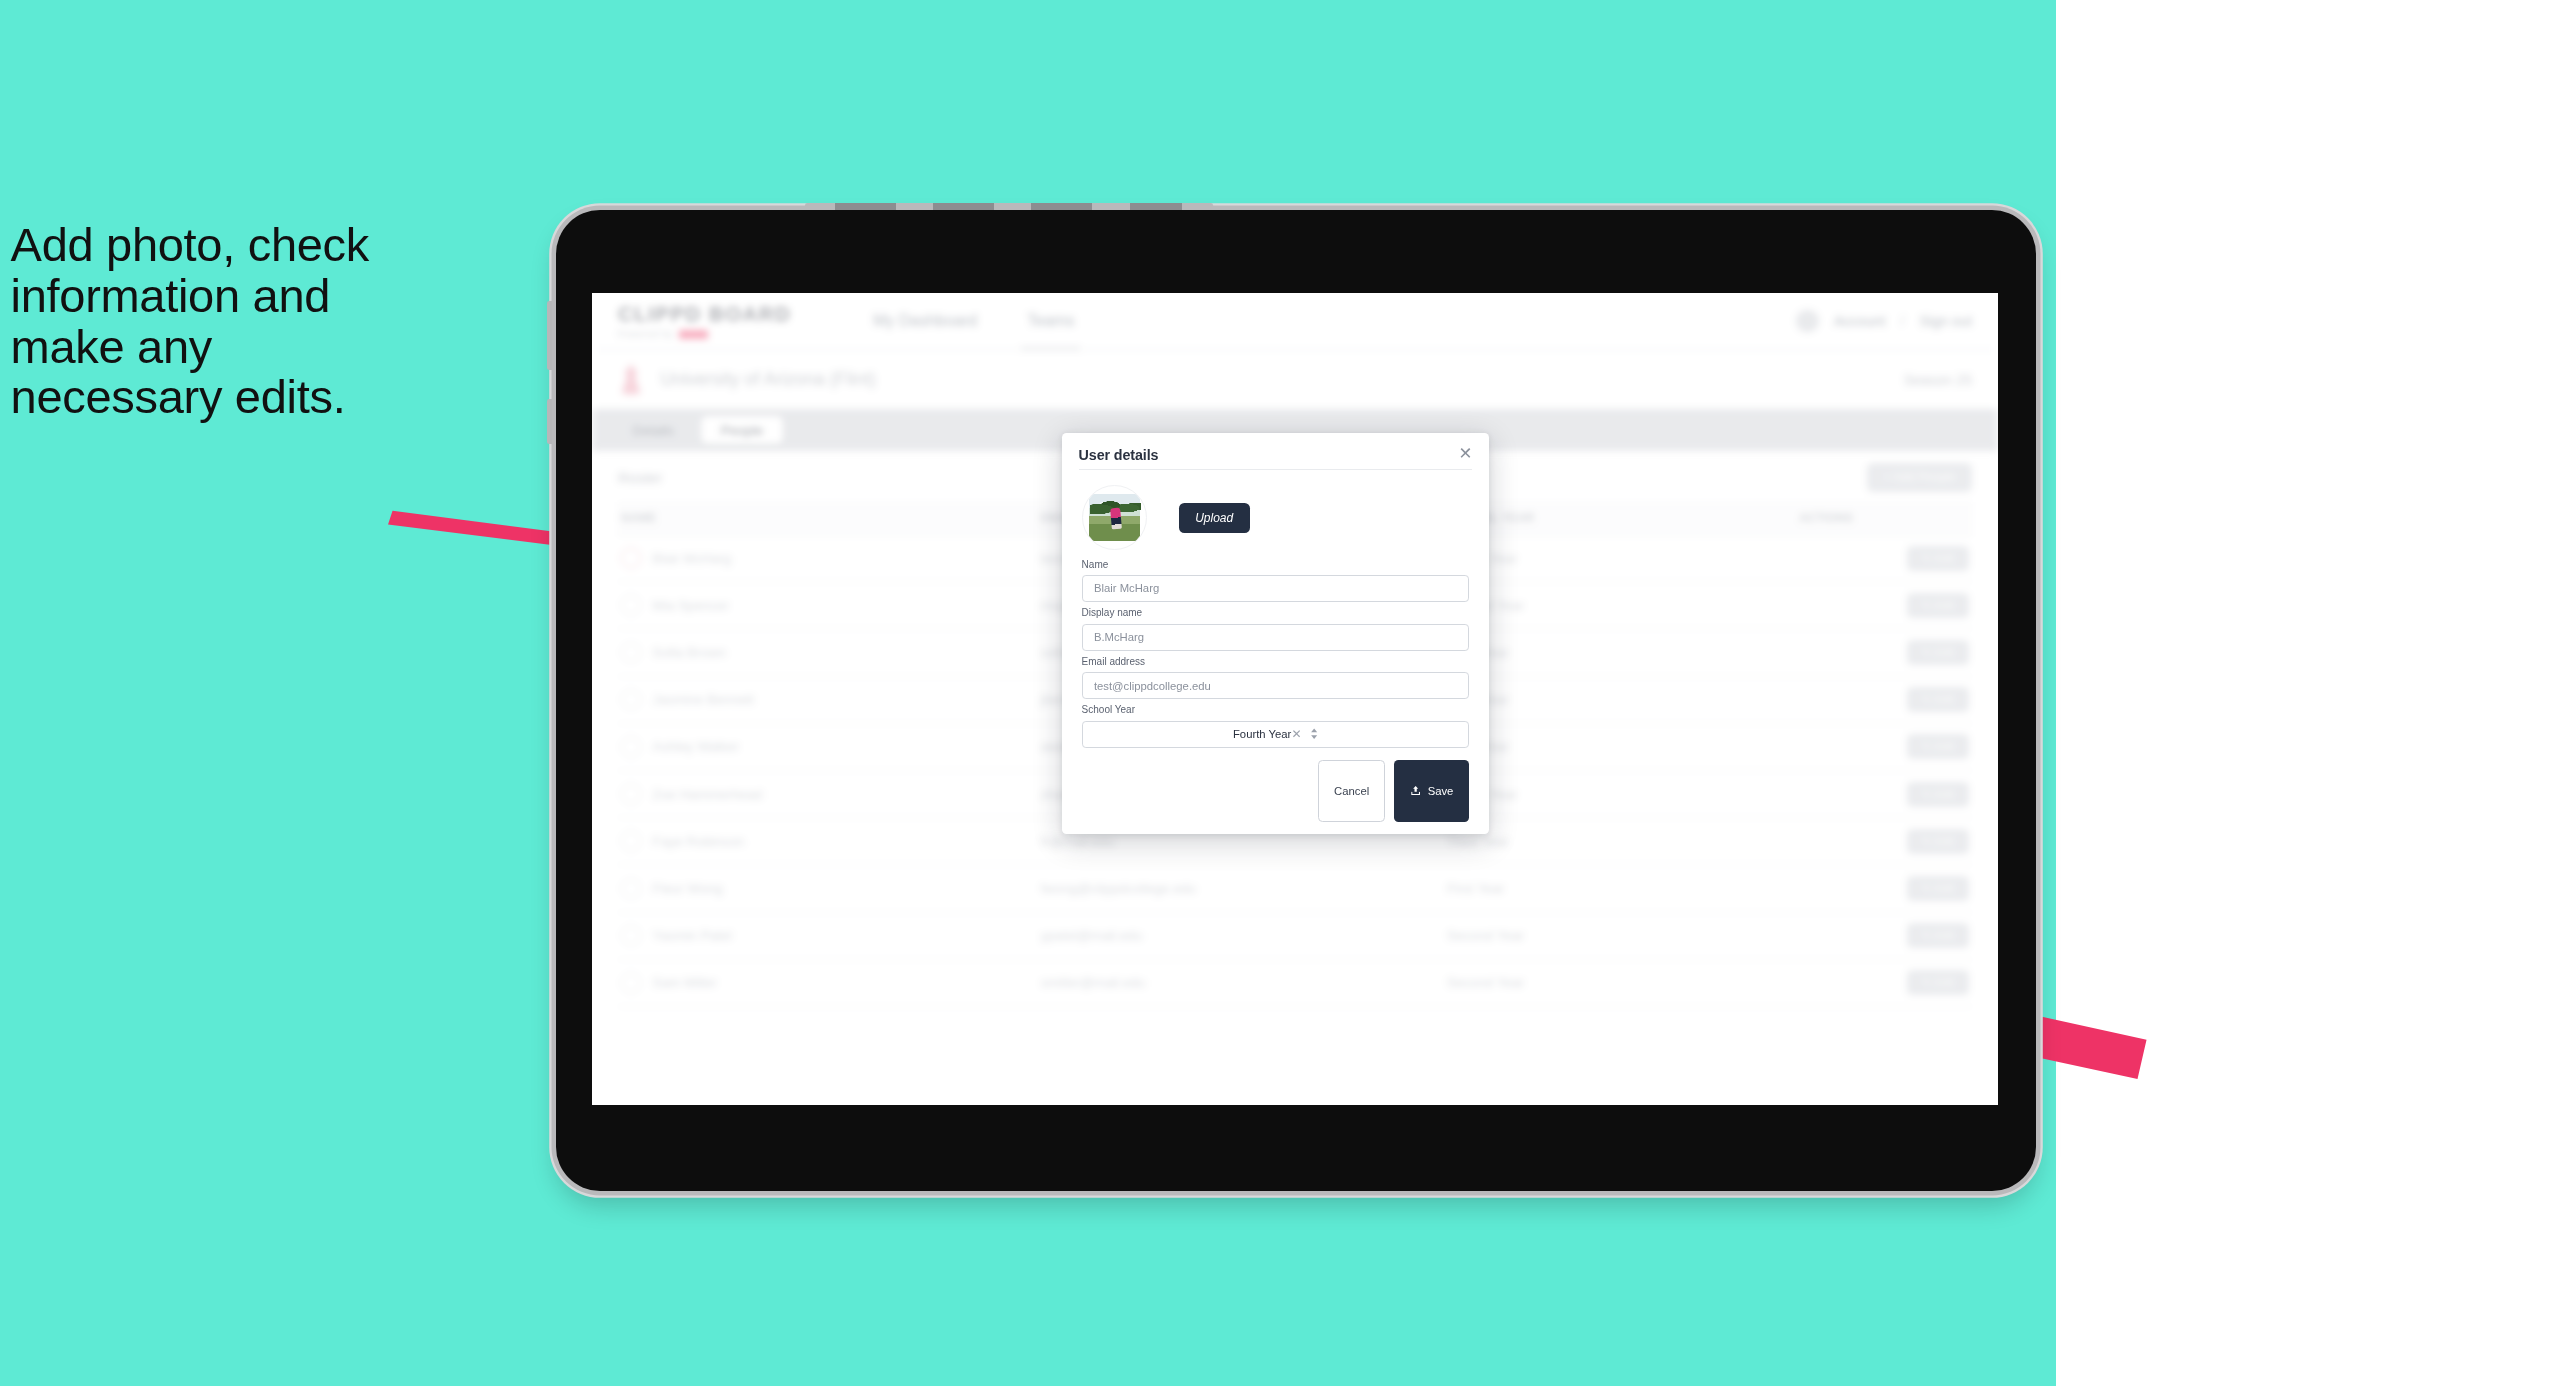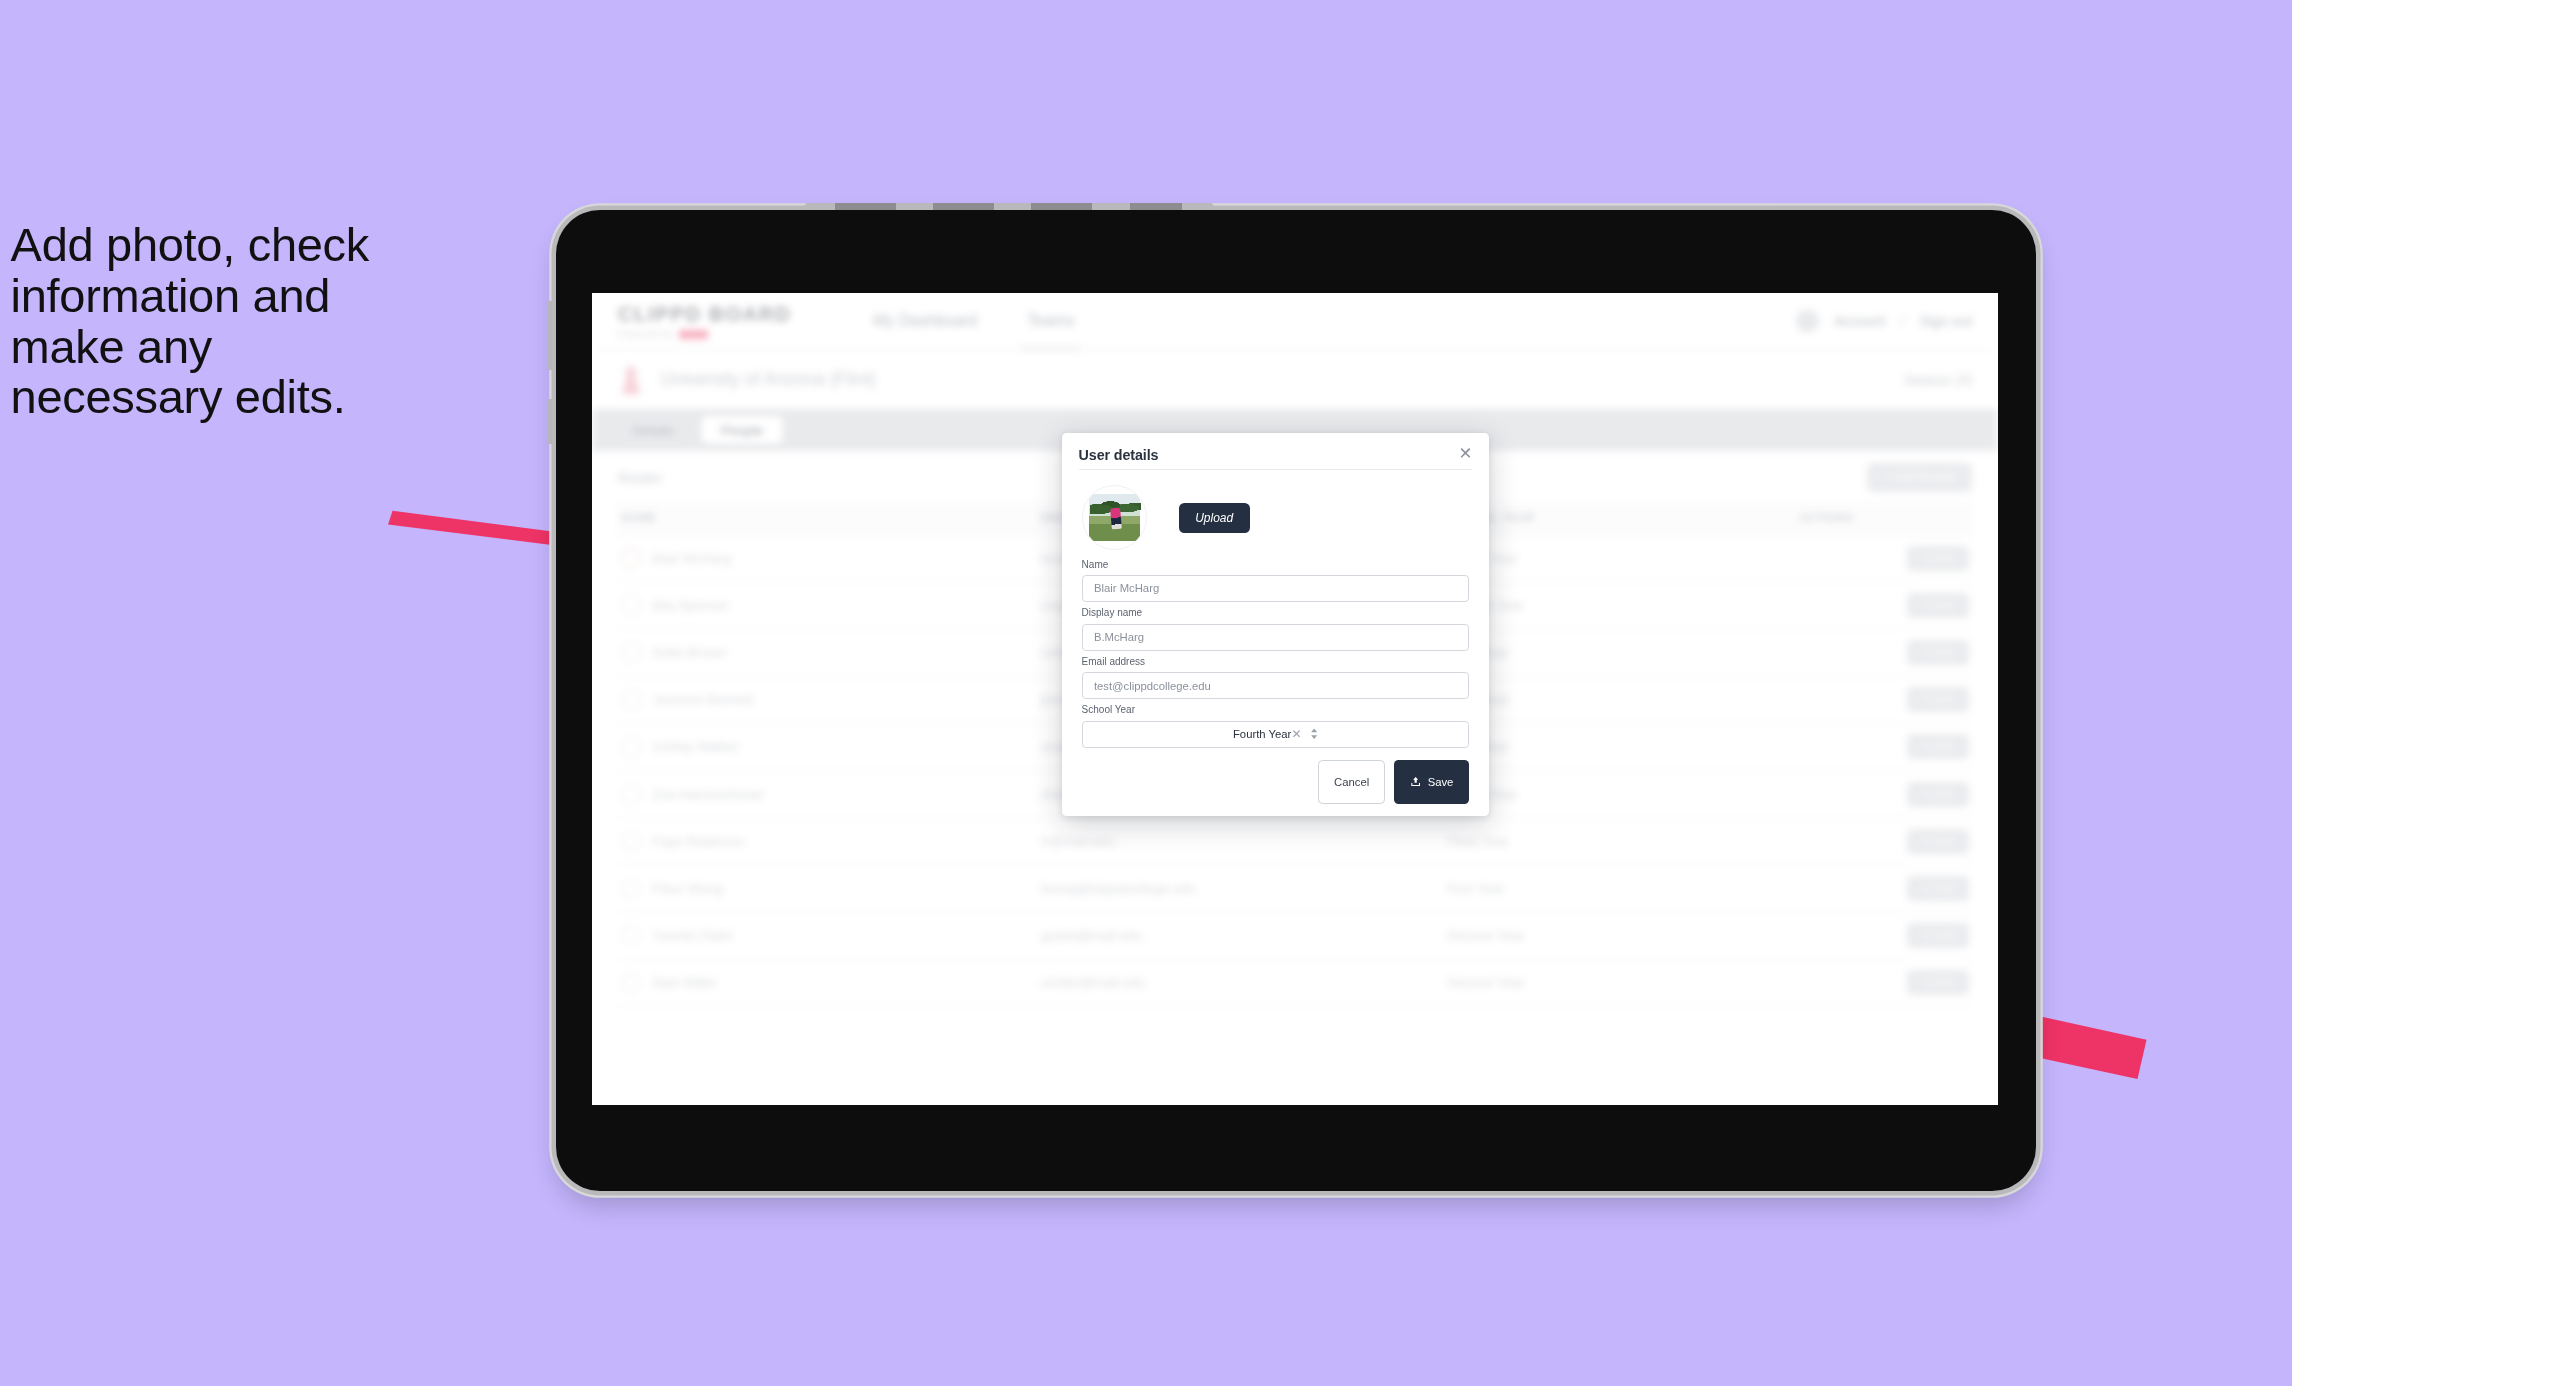--- a/index.html
+++ b/index.html
@@ -2,21 +2,21 @@
 <html style="font-size:12px"><head>
 <meta charset="utf-8">
 <style>
   * { box-sizing: border-box; margin: 0; padding: 0; }
   html, body {
     width: 2576px; height: 1386px;
     background: #ffffff;
     font-family: "Liberation Sans", sans-serif;
     overflow: hidden;
   }
-  .stage { position: relative; width: 2292px; height: 1386px; background:#c4b5fd; }
+  .stage { position: relative; width: 2056px; height: 1386px; background:#5eead4; }
 
   
   .annot {
     position: absolute;
     color: #111111;
     font-size: 47px;
     line-height: 1.08;
     letter-spacing: -0.3px;
     font-weight: 400;
     white-space: pre-line;
@@ -218,21 +218,21 @@
     font-size: 11.3px; color:#8b919c;
   }
   .select-input { justify-content: center; color:#2b3240; }
   .select-icons { display:flex; align-items:center; gap: 8.3px; color:#9ba1ab; }
   .sel-x { font-size: 12px; line-height: 1; }
   .sel-chev { display:flex; flex-direction:column; line-height: 4.5px; font-size: 9px; }
 
   .modal-actions { display:flex; justify-content:flex-end; gap: 8.3px; padding: 12px 3px 0 3px; }
   .btn-cancel {
     background:#fff; border:0.8px solid #cfd3da; border-radius:4.5px;
-    font-size: 11.3px; color:#3b4250; padding: 15px 15px; cursor:pointer;
+    font-size: 11.3px; color:#3b4250; padding: 24px 15px; cursor:pointer;
   }
   .btn-save {
     background:#242f42; border-radius:4.5px; color:#fff;
     font-size: 11.3px; padding: 6.8px 16px; cursor:pointer;
     display:flex; align-items:center; gap: 6.8px;
   }
   .btn-save svg { display:block; }
 </style>
 </head>
 <body>

